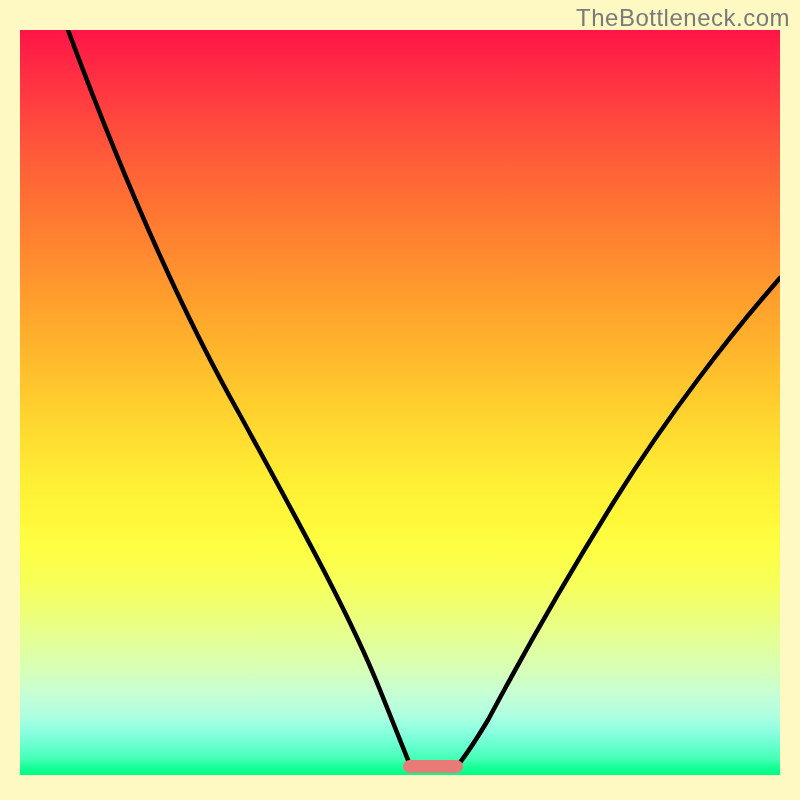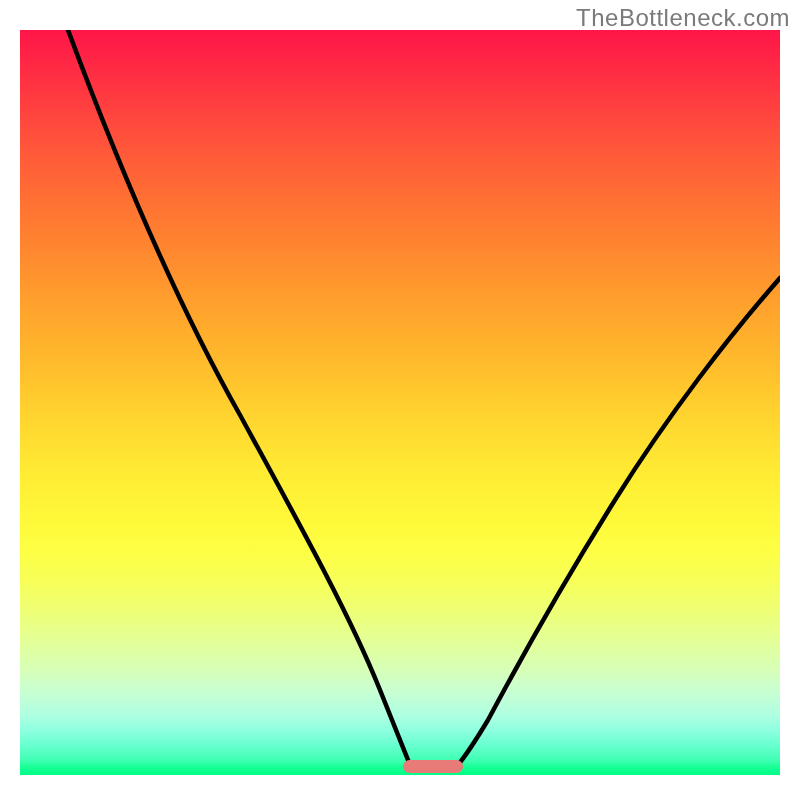--- a/index.html
+++ b/index.html
@@ -8,21 +8,21 @@
     width: 800px;
     height: 800px;
     background: #000;
     overflow: hidden;
     font-family: Arial, Helvetica, sans-serif;
   }
   .container {
     position: relative;
     width: 800px;
     height: 800px;
-    background: #ffffff;
+    background: #fef9c3;
   }
   .watermark {
     position: absolute;
     top: 4px;
     right: 10px;
     color: #7a7a7a;
     font-size: 24px;
     font-weight: 500;
     letter-spacing: 0.5px;
     z-index: 10;

